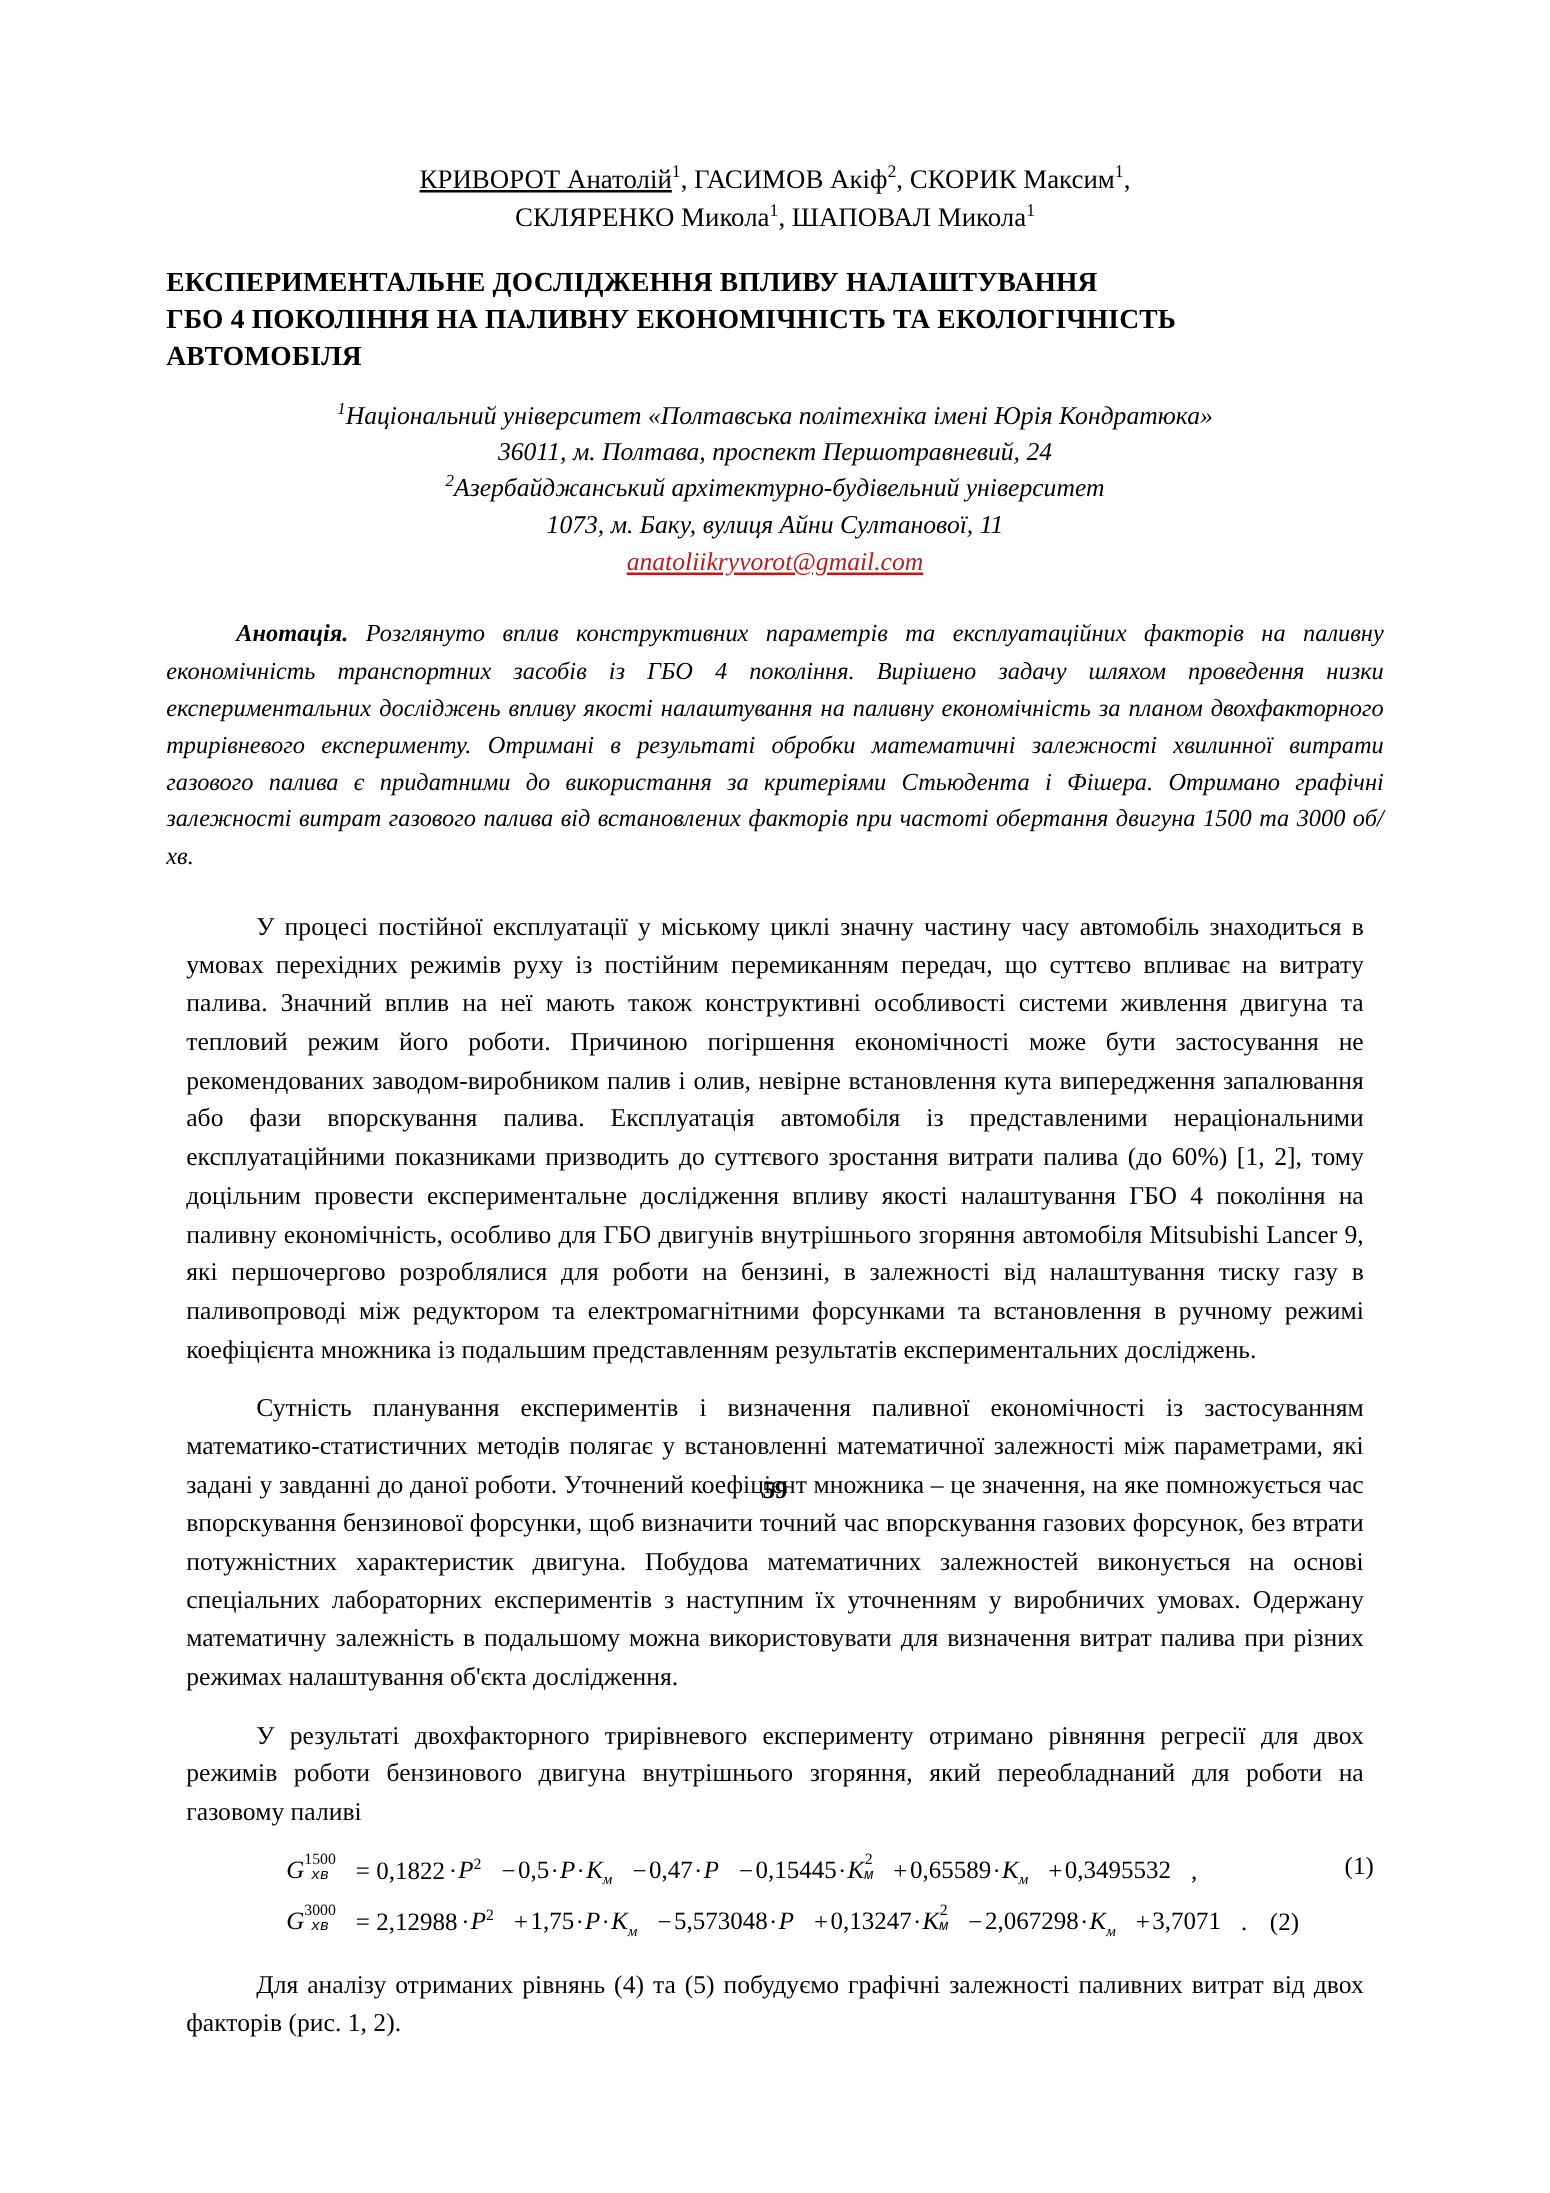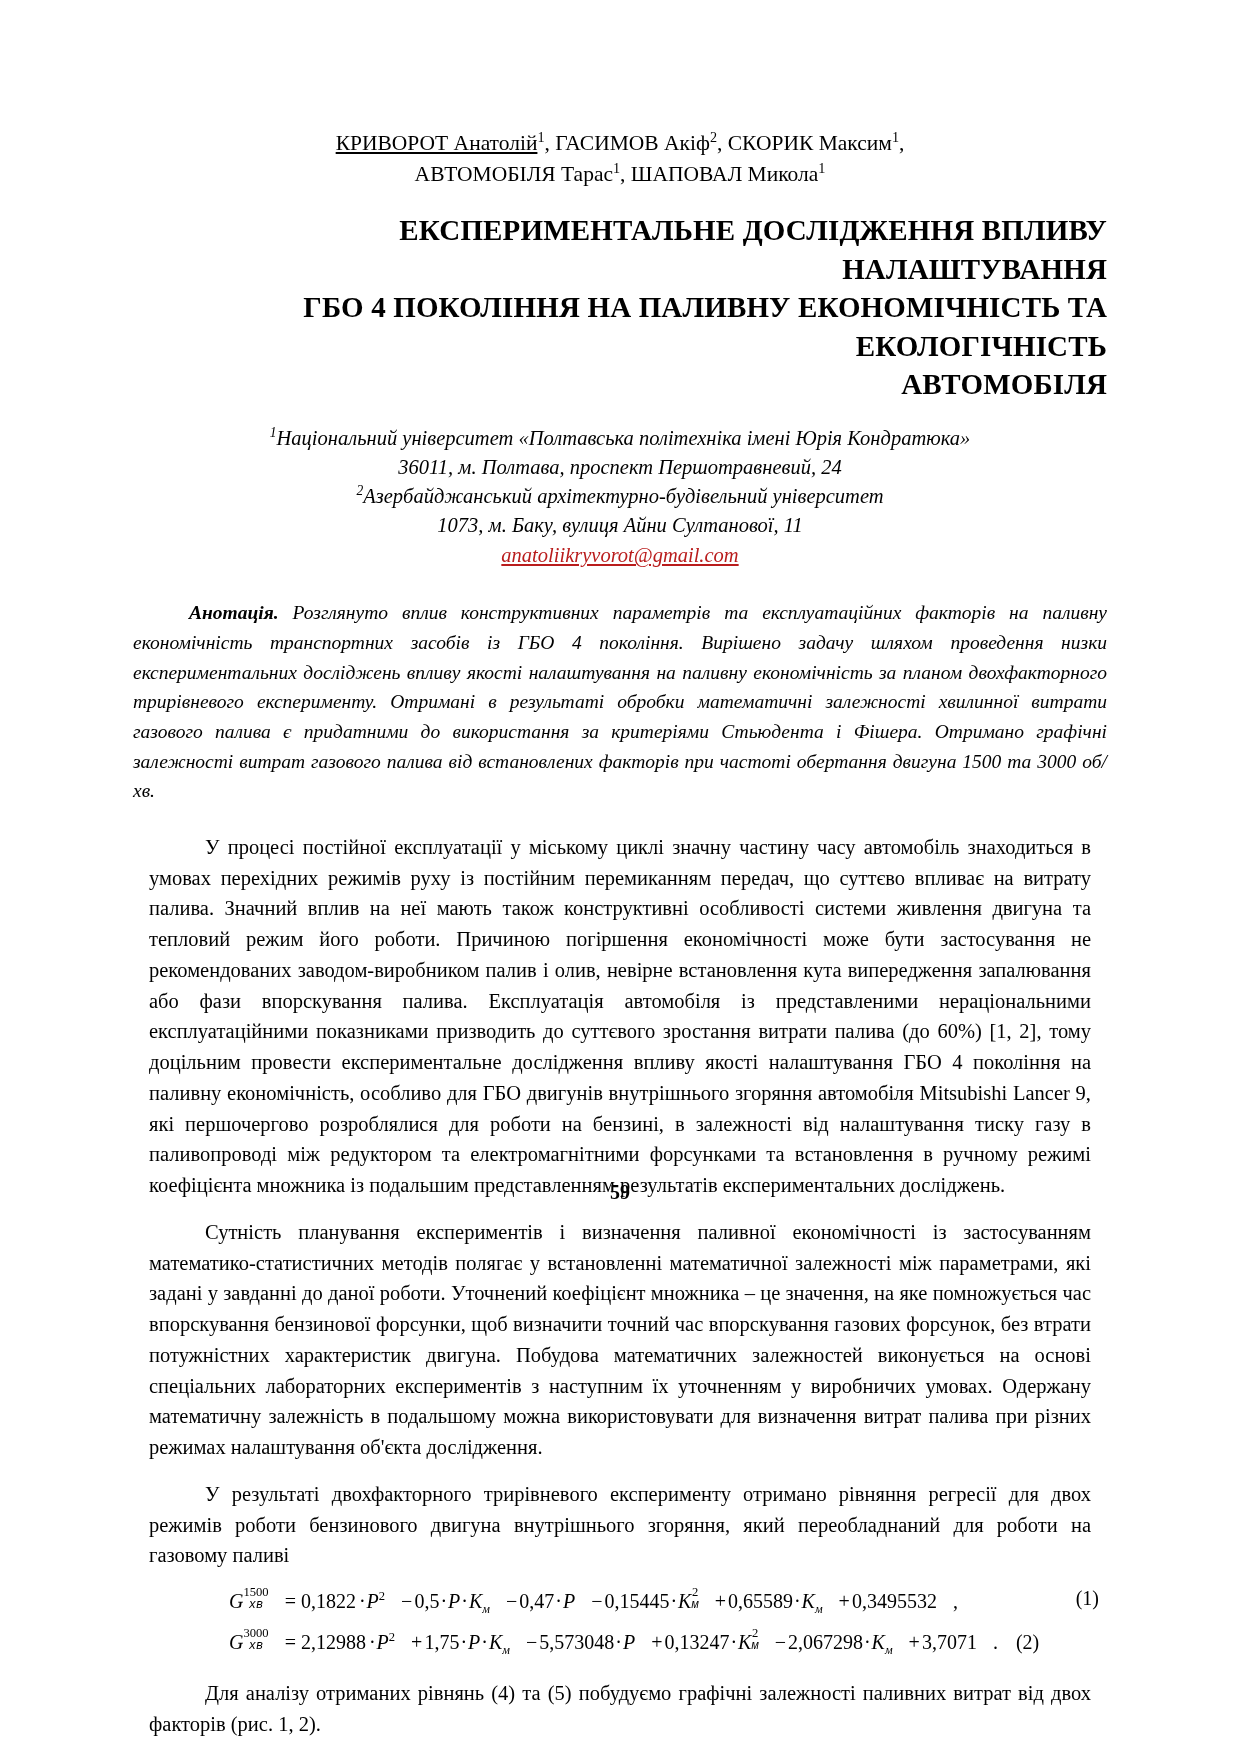--- a/index.html
+++ b/index.html
@@ -29,22 +29,22 @@
     font-size: 21.5px;
     line-height: 1.42;
     margin: 0 0 4px 0;
   }
   .authors .line { display: block; }
   .au-underline { text-decoration: underline; }
   sup { font-size: 0.66em; vertical-align: super; line-height: 0; }
 
   
   .title {
-    text-align: right;
-    font-size: 29px;
+    text-align: left;
+    font-size: 22px;
     font-weight: bold;
     line-height: 1.33;
     letter-spacing: 0.15px;
     margin: 22px 0 0 0;
     text-transform: uppercase;
   }
   .title .line { display: block; }
 
   
   .affil {
@@ -136,21 +136,21 @@
     font-weight: bold;
   }
 </style>
 </head>
 <body>
 
 <div class="page">
 
   <div class="authors">
     <span class="line"><span class="au-underline">КРИВОРОТ Анатолій</span><sup>1</sup><span>, ГАСИМОВ Акіф</span><sup>2</sup><span>, СКОРИК Максим</span><sup>1</sup><span>,</span></span>
-    <span class="line"><span>АВТОМОБІЛЯ Тарас</span><sup>1</sup><span>, ШАПОВАЛ Микола</span><sup>1</sup></span>
+    <span class="line"><span>СКЛЯРЕНКО Микола</span><sup>1</sup><span>, ШАПОВАЛ Микола</span><sup>1</sup></span>
   </div>
 
   <h1 class="title">
     <span class="line">ЕКСПЕРИМЕНТАЛЬНЕ ДОСЛІДЖЕННЯ ВПЛИВУ НАЛАШТУВАННЯ</span>
     <span class="line">ГБО 4 ПОКОЛІННЯ НА ПАЛИВНУ ЕКОНОМІЧНІСТЬ ТА ЕКОЛОГІЧНІСТЬ</span>
     <span class="line">АВТОМОБІЛЯ</span>
   </h1>
 
   <div class="affil">
     <span class="line"><sup>1</sup><span>Національний університет «Полтавська політехніка імені Юрія Кондратюка»</span></span>

